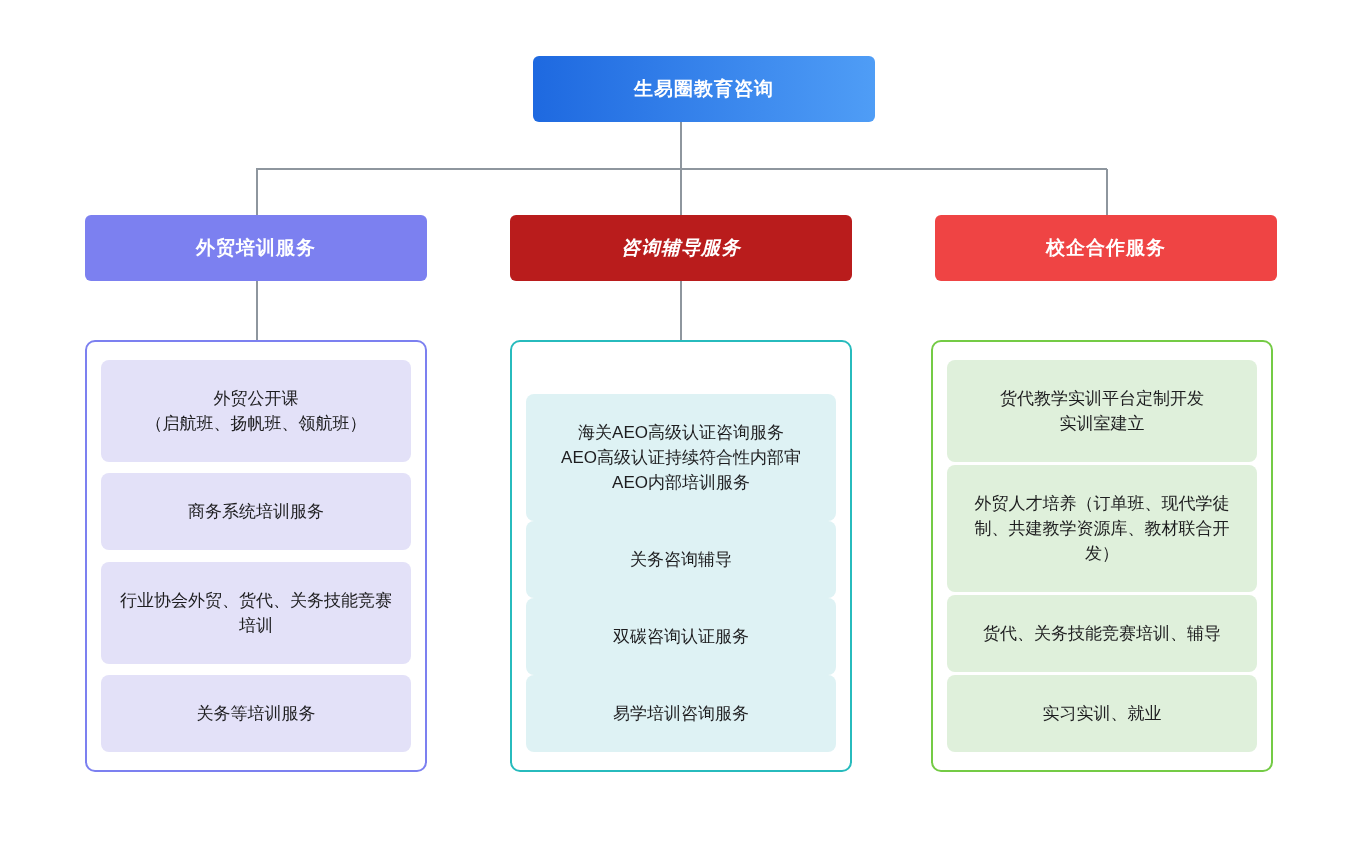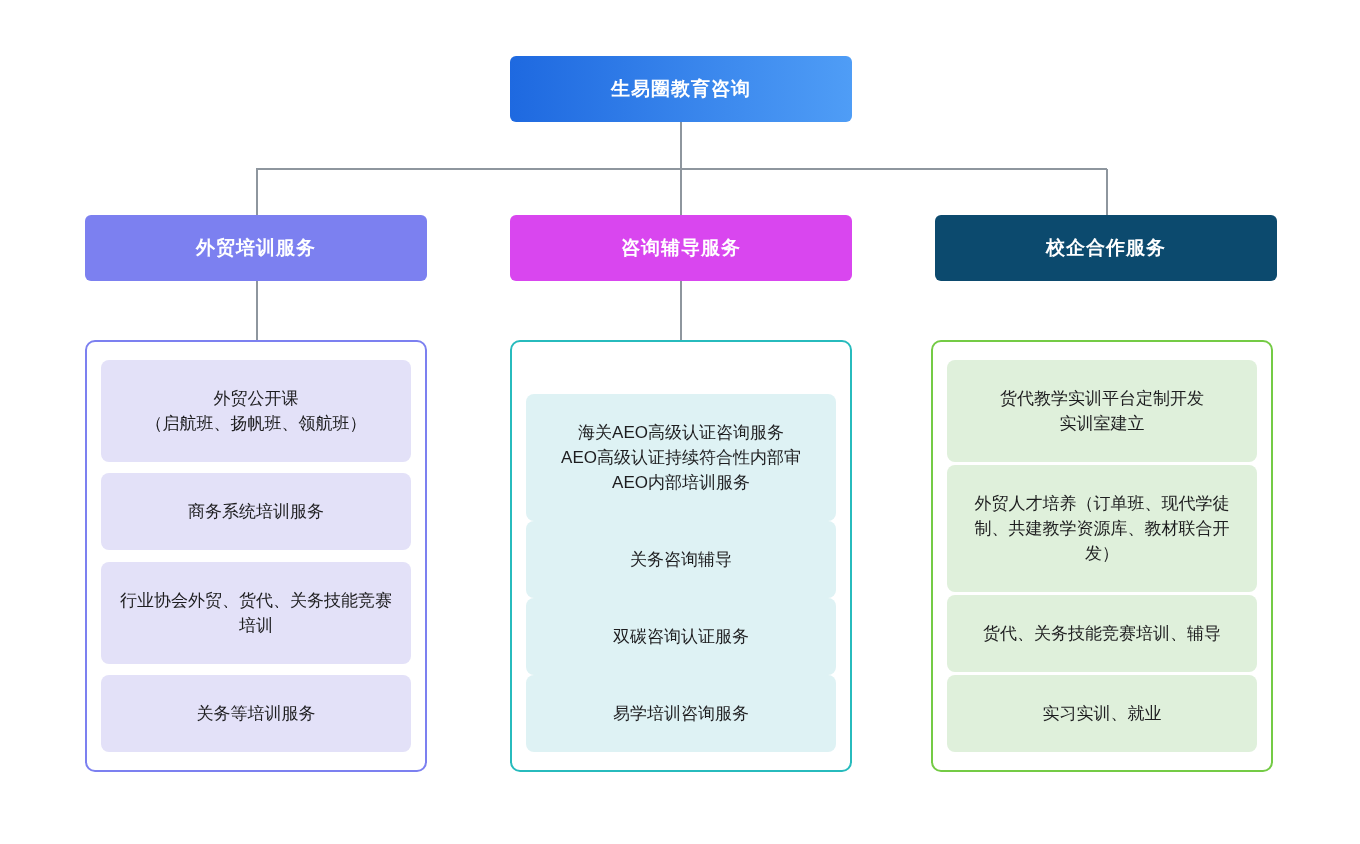--- a/index.html
+++ b/index.html
@@ -5,26 +5,26 @@
   html,body { margin:0; padding:0; background:#ffffff; }
   .canvas {
     position:relative; width:1360px; height:844px; background:#ffffff;
     font-family:"Liberation Sans","DejaVu Sans",sans-serif; overflow:hidden;
   }
   .node {
     position:absolute; display:flex; align-items:center; justify-content:center;
     color:#ffffff; font-weight:bold; font-size:19px; letter-spacing:1px;
     border-radius:6px;
   }
-  .root-node { left:510px; top:56px; width:342px; height:66px;
+  .root-node { left:533px; top:56px; width:342px; height:66px;
     background:linear-gradient(90deg,#1e69e0,#4f9df6); }
   .branch-head { top:215px; width:342px; height:66px; }
   .bh-1 { left:85px;  background:#7c80f0; }
-  .bh-2 { left:510px; background:#d946ef; }
-  .bh-3 { left:935px; background:#0c4a6e; }
+  .bh-2 { left:510px; background:#b91c1c;font-style:italic; }
+  .bh-3 { left:935px; background:#ef4444; }
 
   .group {
     position:absolute; top:340px; width:342px; height:432px; box-sizing:border-box;
     background:#ffffff; border:2px solid; border-radius:10px;
     padding:18px 14px; display:flex; flex-direction:column; justify-content:space-between;
   }
   .g-1 { left:85px;  border-color:#7c80f0; }
   .g-2 { left:510px; border-color:#27bbbd;justify-content:flex-end; }
   .g-3 { left:931px; border-color:#74cb45; }
 

